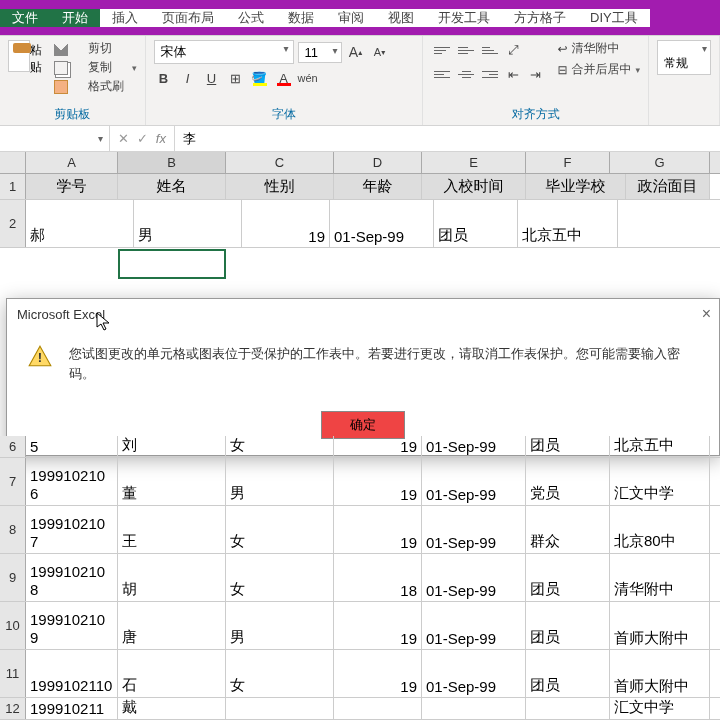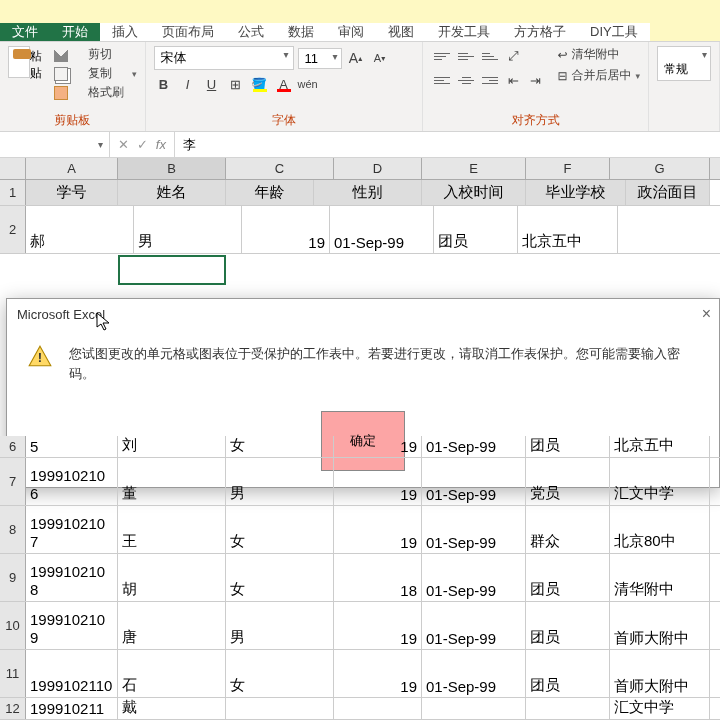--- a/index.html
+++ b/index.html
@@ -1,28 +1,28 @@
 <!DOCTYPE html>
 <html><head>
 <meta charset="utf-8">
 <style>
 * { margin:0; padding:0; box-sizing:border-box; font-family:"Microsoft YaHei",Arial,sans-serif; }
 body { width:720px; height:720px; overflow:hidden; background:#fff; font-size:13px; position:relative; }
 
 
-.tabs { display:flex; background:#fef9c3; height:42px; align-items:flex-end; border-bottom:1px solid #d4d4d4; }
+.tabs { display:flex; background:#a21caf; height:36px; align-items:center; border-bottom:1px solid #d4d4d4; }
 .tab { padding:0 12px; display:flex; align-items:center; font-size:13px; color:#fff; background:#217346; cursor:pointer; }
 .tab.file { background:#217346; }
 .tab.active { background:#217346; }
 .tabs .tab:nth-child(n+3){ background:#fff;color:#444 }
 
 
 .ribbon { display:flex; height:90px; border-bottom:1px solid #d4d4d4; background:#f3f2f1; }
 .group { border-right:1px solid #e1e1e1; padding:4px 8px 2px; display:flex; flex-direction:column; justify-content:space-between; }
-.group-label { text-align:center; font-size:12px; color:#c2410c; padding-top:2px; }
+.group-label { text-align:center; font-size:12px; color:#0369a1; padding-top:2px; }
 .clip { display:flex; gap:6px; }
 .paste-btn { display:flex; flex-direction:row; width:40px; }
 .paste-icon { width:28px;height:32px;border:1px solid #ccc;background:linear-gradient(#fff,#fff);position:relative }
 .paste-icon::before{content:"";position:absolute;top:2px;left:4px;width:18px;height:10px;background:#d08c3a;border-radius:2px}
 .clip-small { display:flex; flex-direction:column; gap:2px; font-size:12px; color:#444 }
 .clip-small div{display:flex;align-items:center;gap:20px}
 .ic{width:14px;height:14px;display:inline-block}
 .ic-cut{background:linear-gradient(45deg,#888 45%,transparent 45%),linear-gradient(-45deg,#888 45%,transparent 45%)}
 .ic-copy{border:1px solid #888;box-shadow:2px 2px 0 #fff,2px 2px 0 1px #888}
 .ic-brush{background:#f4b183;border:1px solid #c98b3a}
@@ -77,21 +77,21 @@
 .active-cell{position:absolute;border:2px solid #217346;pointer-events:none;left:118px;top:53px;width:108px;height:30px}
 
 
 .dialog{position:absolute;left:6px;top:298px;right:0;background:#fff;border:1px solid #999;box-shadow:0 4px 18px rgba(0,0,0,.3);padding-bottom:16px}
 .dlg-title{padding:8px 10px;font-size:13px;color:#333}
 .dlg-body{display:flex;gap:16px;padding:14px 20px;align-items:flex-start}
 .warn{width:26px;height:26px;flex-shrink:0}
 .warn svg{width:26px;height:26px}
 .dlg-text{font-size:13px;color:#333;line-height:1.5}
 .dlg-btns{display:flex;justify-content:center;margin-top:14px}
-.ok-btn{border:1px solid #888;background:#fca5a5;padding:20px 28px;font-size:13px}
+.ok-btn{border:1px solid #888;background:#ef4444;padding:4px 28px;font-size:13px}
 .dlg-close{position:absolute;right:8px;top:6px;font-size:16px;color:#666}
 
 .cursor{position:absolute;left:96px;top:312px;width:16px;height:20px;pointer-events:none}
 .cursor svg{width:16px;height:20px}
 </style>
 </head>
 <body>
 
 <div class="tabs">
   <div class="tab file">文件</div>
@@ -235,22 +235,22 @@
     <div class="ch cD">D</div>
     <div class="ch cE">E</div>
     <div class="ch cF">F</div>
     <div class="ch cG">G</div>
   </div>
 
   <div class="row" style="height:26px">
     <div class="rh">1</div>
     <div class="cell hdr cA">学号</div>
     <div class="cell hdr cB">姓名</div>
+    <div class="cell hdr cC">性别</div>
     <div class="cell hdr cD">年龄</div>
-    <div class="cell hdr cC">性别</div>
     <div class="cell hdr cE">入校时间</div>
     <div class="cell hdr cG">毕业学校</div>
     <div class="cell hdr cF">政治面目</div>
   </div>
 
   <div class="row tall">
     <div class="rh">2</div>
     <div class="cell cB">郝</div>
     <div class="cell cC">男</div>
     <div class="cell cD right">19</div>

